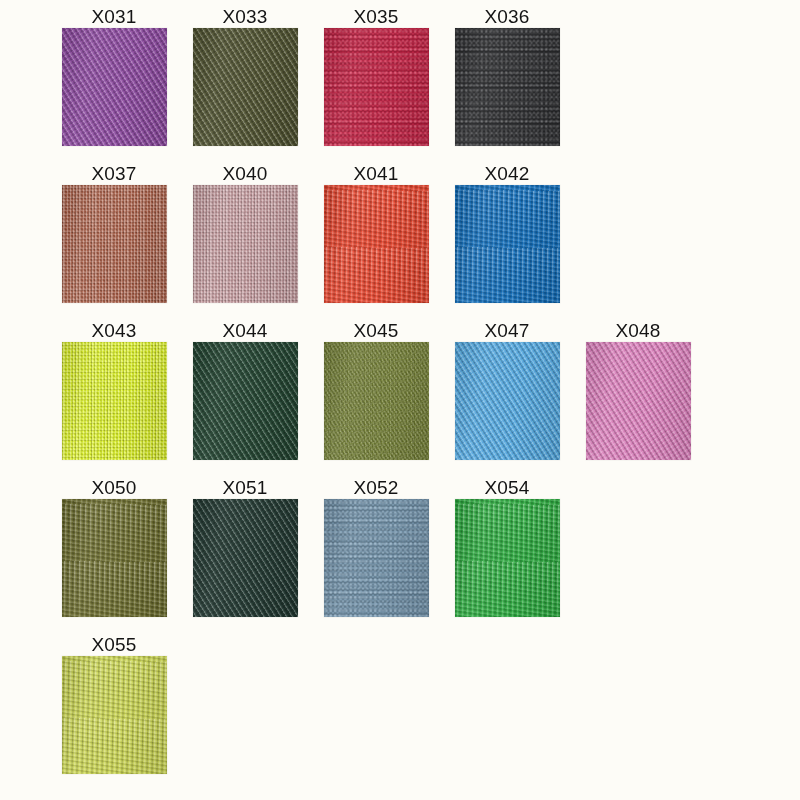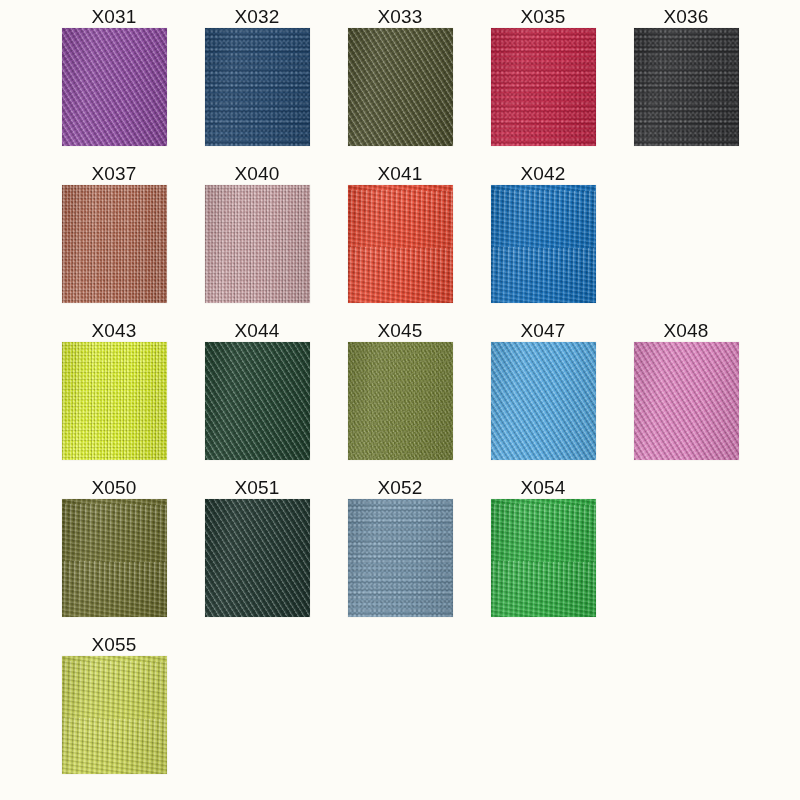--- a/index.html
+++ b/index.html
@@ -28,21 +28,21 @@
     display: flex;
     flex-direction: row;
     justify-content: flex-start;
     align-items: flex-start;
     padding-left: 54px;
     margin: 0;
   }
 
   .swatch-cell {
     width: 120px;
-    margin-right: 23px;
+    margin-right: 11px;
     display: flex;
     flex-direction: column;
     align-items: center;
   }
 
   .swatch-label {
     font-family: "Liberation Sans", sans-serif;
     font-size: 19px;
     font-weight: 400;
     color: #141414;
@@ -263,26 +263,20 @@
 <div id="swatch-chart">
   <div id="grid">
       <div class="swatch-row">
         <div class="swatch-cell">
           <div class="swatch-label">X031</div>
           <div class="swatch-patch tex-twill" style="background-color: rgb(139, 74, 158);">
             <div class="patch-shade"></div>
           </div>
         </div>
         <div class="swatch-cell">
-          <div class="swatch-label">X032</div>
-          <div class="swatch-patch tex-crepe" style="background-color: rgb(31, 74, 120);">
-            <div class="patch-shade"></div>
-          </div>
-        </div>
-        <div class="swatch-cell">
           <div class="swatch-label">X033</div>
           <div class="swatch-patch tex-twill" style="background-color: rgb(78, 81, 48);">
             <div class="patch-shade"></div>
           </div>
         </div>
         <div class="swatch-cell">
           <div class="swatch-label">X035</div>
           <div class="swatch-patch tex-crepe" style="background-color: rgb(221, 32, 72);">
             <div class="patch-shade"></div>
           </div>

